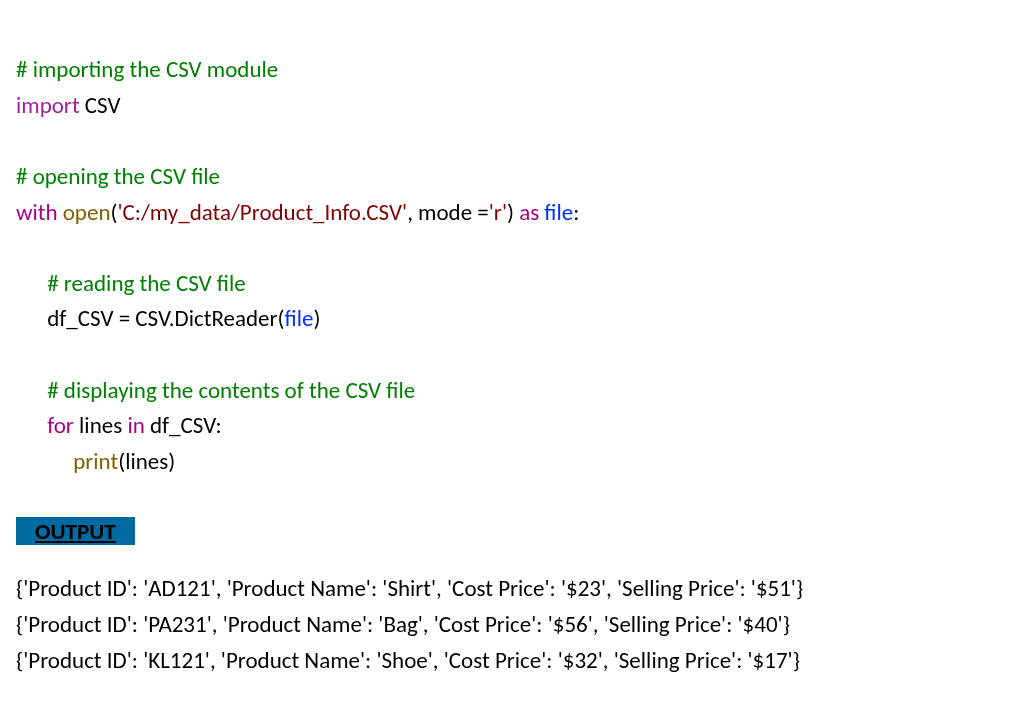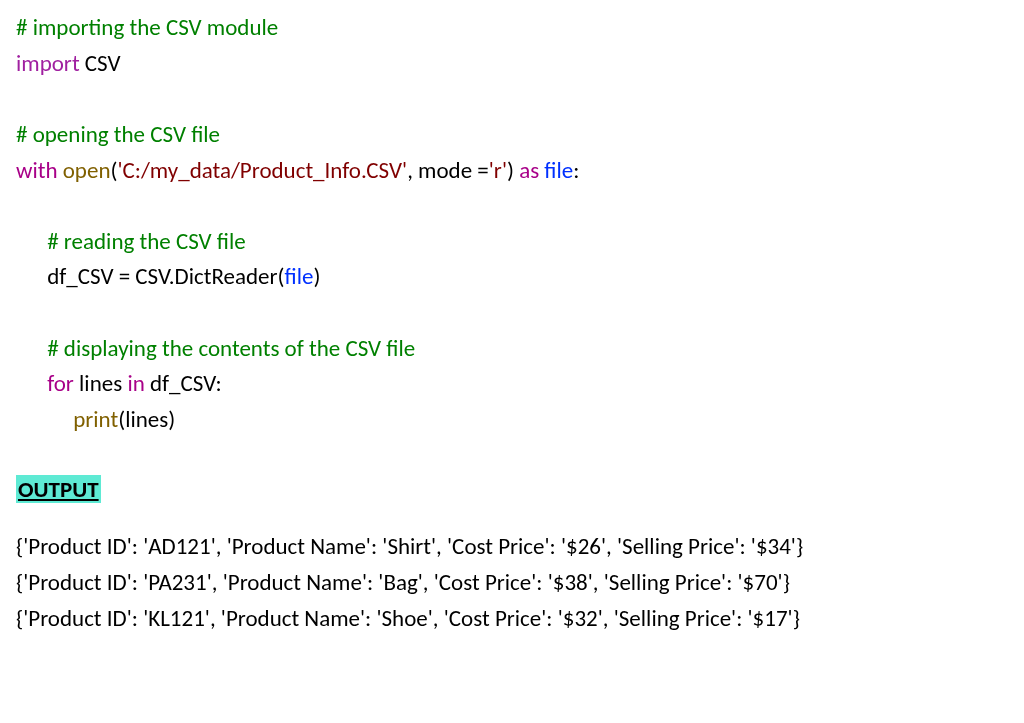--- a/index.html
+++ b/index.html
@@ -8,36 +8,37 @@
     background: #fff;
     font-family: Calibri, "Segoe UI", Arial, sans-serif;
     font-size: 23px;
     line-height: 1.55;
     color: #000;
   }
   .page {
     width: 1024px;
     box-sizing: border-box;
     padding: 10px 16px 20px 16px;
+    margin-top: 42px;
   }
   .code {
     white-space: pre;
   }
   .comment { color: #008000; }       
   .kw      { color: #a020a0; }       
   .kw2     { color: #a80088; }       
   .func    { color: #806000; }       
   .str     { color: #800000; }       
   .ident   { color: #0030ff; }       
   .black   { color: #000; }
   .output-label {
-    background: #5eead4;
+    background: #0369a1;
     font-weight: bold;
     text-decoration: underline;
-    padding: 0 2px;
+    padding: 0 19px;
   }
   .output-block {
     white-space: pre;
     font-family: Calibri, "Segoe UI", Arial, sans-serif;
   }
 </style>
 </head>
 <body>
 
 <div class="page">
@@ -56,17 +57,17 @@
 <span>           </span><span class="func">print</span><span class="black">(lines)</span></div>
 
   <div style="height:34px"></div>
 
   <div>
     <span class="output-label">OUTPUT</span>
   </div>
 
   <div style="height:22px"></div>
 
-  <div class="output-block"><span>{'Product ID': 'AD121', 'Product Name': 'Shirt', 'Cost Price': '$26', 'Selling Price': '$34'}</span>
-<span>{'Product ID': 'PA231', 'Product Name': 'Bag', 'Cost Price': '$38', 'Selling Price': '$70'}</span>
+  <div class="output-block"><span>{'Product ID': 'AD121', 'Product Name': 'Shirt', 'Cost Price': '$23', 'Selling Price': '$51'}</span>
+<span>{'Product ID': 'PA231', 'Product Name': 'Bag', 'Cost Price': '$56', 'Selling Price': '$40'}</span>
 <span>{'Product ID': 'KL121', 'Product Name': 'Shoe', 'Cost Price': '$32', 'Selling Price': '$17'}</span></div>
 
 </div>
 
 </body></html>

